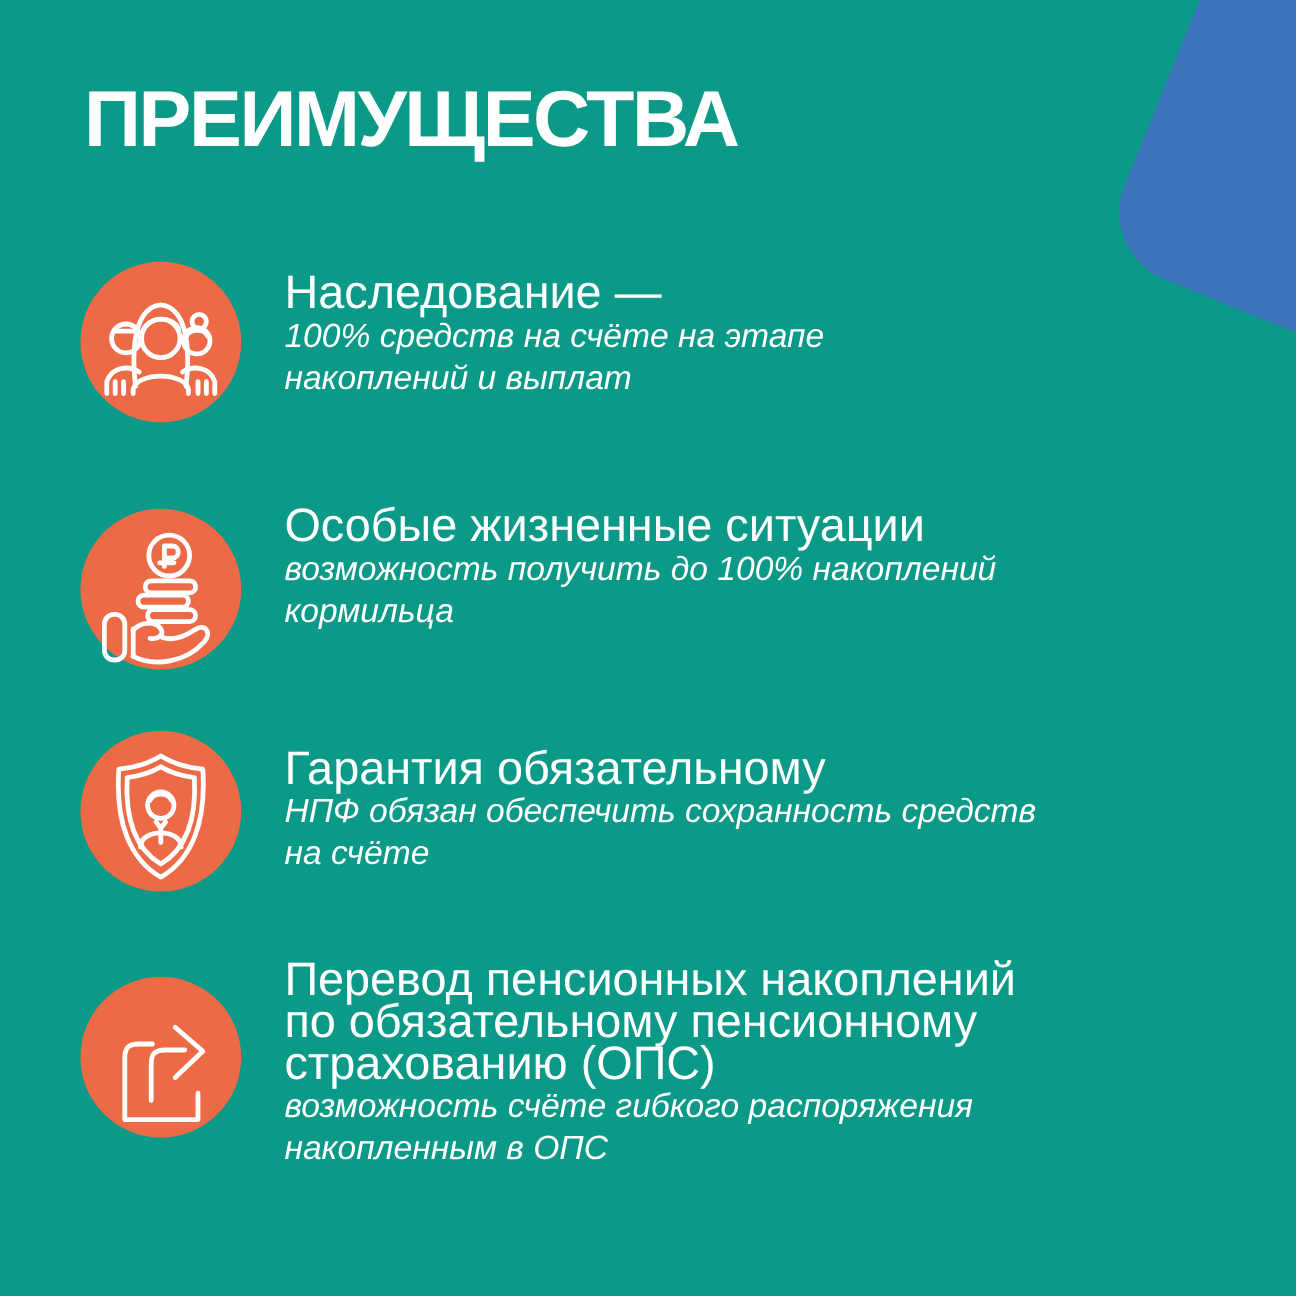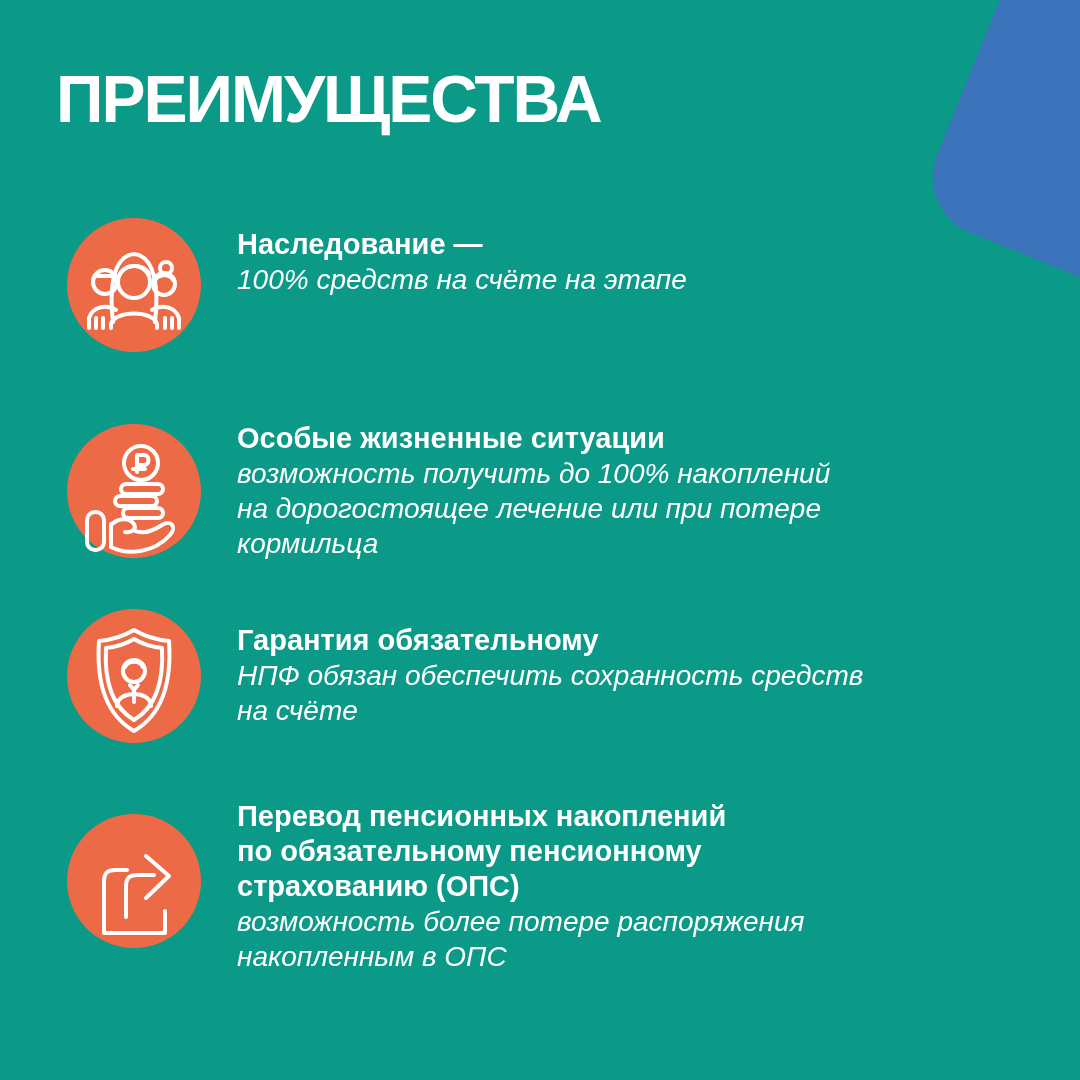--- a/index.html
+++ b/index.html
@@ -21,21 +21,21 @@
   .blue-shape{
     position:absolute;
     left:987px;top:-162px;
     width:430px;height:470px;
     background:var(--blue);
     border-radius:60px;
     transform:rotate(22deg);
   }
   .title{
     position:absolute;
-    left:56px;top:66px;
+    left:70px;top:66px;
     margin:0;
     font-size:66px;
     line-height:66px;
     font-weight:700;
     letter-spacing:-2px;
     color:var(--text);
     white-space:nowrap;
   }
   .circle{
     position:absolute;
@@ -53,23 +53,23 @@
   .text{
     position:absolute;
     left:237px;
     width:760px;
   }
   .t1{top:227px}
   .t2{top:421px}
   .t3{top:623px}
   .t4{top:799px}
   .hd{
-    font-size:29px;
+    font-size:39px;
     line-height:35px;
-    font-weight:700;
+    font-weight:400;
     white-space:nowrap;
   }
   .bd{
     font-size:28px;
     line-height:35px;
     font-weight:400;
     white-space:nowrap;
     font-style:italic;
   }
 </style>
@@ -98,39 +98,39 @@
 
       <path d="M46 104 C42 70 46 38 67 36 C88 38 92 70 88 104"></path>
       <circle cx="67" cy="64" r="16"></circle>
       <path d="M52 58 C56 46 76 44 82 56"></path>
       <path d="M44 110 L44 106 C48 92 86 92 90 106 L90 110"></path>
     </svg>
   </div>
   <div class="text t1">
     <div class="hd">Наследование —</div>
     <div class="bd">100% средств на счёте на этапе</div>
+    <div class="bd">накоплений и выплат</div>
   </div>
 
   <div class="circle c2">
     <svg width="134" height="134" viewBox="0 0 134 134" fill="none" stroke="#ffffff" stroke-width="4" stroke-linecap="round" stroke-linejoin="round">
       <circle cx="74" cy="39" r="17"></circle>
       <path d="M70 31 L70 48 M70 31 L77 31 C83 31 83 41 77 41 L70 41 M66 45 L78 45"></path>
       <rect x="54" y="60" width="42" height="10" rx="5"></rect>
       <rect x="48" y="72" width="42" height="10" rx="5"></rect>
       <rect x="56" y="84" width="40" height="10" rx="5"></rect>
       <rect x="20" y="88" width="17" height="38" rx="8"></rect>
       <path d="M44 123 L44 100"></path>
       <path d="M44 123 C62 132 88 128 103 111 C110 103 104 95 95 101 C86 107 76 110 68 107"></path>
       <path d="M44 101 C52 93 63 94 67 100 C70 105 65 109 58 108"></path>
     </svg>
   </div>
   <div class="text t2">
     <div class="hd">Особые жизненные ситуации</div>
     <div class="bd">возможность получить до 100% накоплений</div>
-    <div class="bd">на дорогостоящее лечение или при потере</div>
     <div class="bd">кормильца</div>
   </div>
 
   <div class="circle c3">
     <svg width="134" height="134" viewBox="0 0 134 134" fill="none" stroke="#ffffff" stroke-width="4" stroke-linecap="round" stroke-linejoin="round">
       <path d="M67 21 C77 27 91 31 102 32 C105 76 93 107 67 122 C41 107 29 76 32 32 C43 31 57 27 67 21 Z"></path>
       <path d="M67 30 C75 35 87 38 95 39 C97 75 87 99 67 111 C47 99 37 75 39 39 C47 38 59 35 67 30 Z"></path>
       <circle cx="67" cy="62" r="11"></circle>
       <path d="M58 58 C61 51 73 51 76 58"></path>
       <path d="M50 97 C50 81 84 81 84 97"></path>
@@ -147,17 +147,17 @@
     <svg width="134" height="134" viewBox="0 0 134 134" fill="none" stroke="#ffffff" stroke-width="4" stroke-linecap="round" stroke-linejoin="round">
       <path d="M60 56 L49 56 C40 56 37 59 37 68 L37 119 L98 119 L98 97"></path>
       <path d="M59 103 L59 73 C59 64 62 61 71 61 L87 61"></path>
       <path d="M79 42 L102 62 L79 84"></path>
     </svg>
   </div>
   <div class="text t4">
     <div class="hd">Перевод пенсионных накоплений</div>
     <div class="hd">по обязательному пенсионному</div>
     <div class="hd">страхованию (ОПС)</div>
-    <div class="bd">возможность более потере распоряжения</div>
+    <div class="bd">возможность счёте гибкого распоряжения</div>
     <div class="bd">накопленным в ОПС</div>
   </div>
 
 </div>
 
 </body></html>

